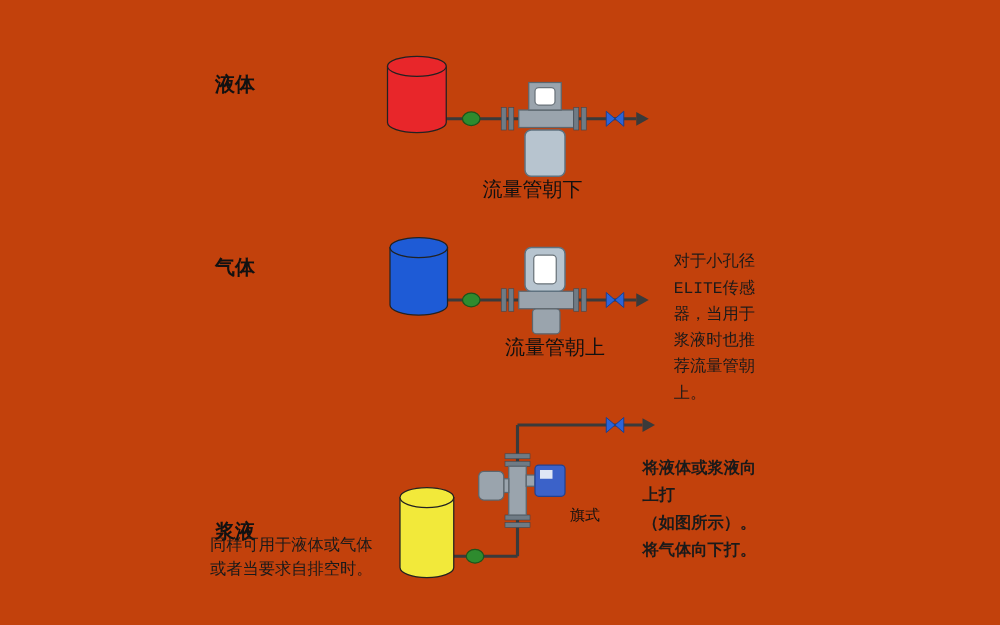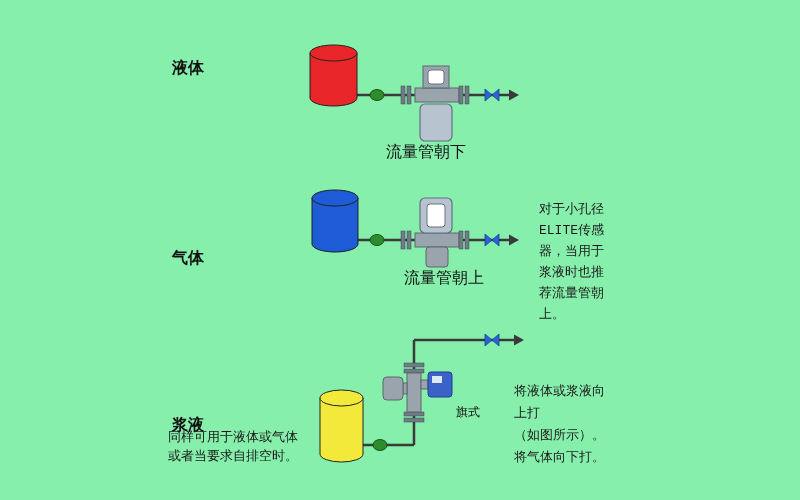--- a/index.html
+++ b/index.html
@@ -1,34 +1,34 @@
 <!DOCTYPE html>
 <html style="--liquid-tank: #e8262a; --gas-tank: #1e5bd6; --slurry-tank: #f2e93a; --valve-green: #2e8b2e; --valve-blue: #2b64d8; --pipe: #3a3a3a; --meter-gray: #9aa4ad; --flange-gray: #6f7b85; --case-bluegray: #b7c4cf; --case-blue: #3b62c9;"><head>
 <meta charset="utf-8">
 <style>
   html,body { margin:0; padding:0; background:#fff; }
   .page {
-    position:relative; width:800px; height:500px; background:#86efac;
+    position:relative; width:800px; height:500px; background:#c2410c;
     font-family:"DejaVu Sans","Liberation Sans",sans-serif; color:#111;
     overflow:hidden;
   }
   .sec-label { position:absolute; font-weight:700; font-size:16px; }
   #label-liquid { left:172px; top:58px; }
-  #label-gas    { left:172px; top:204px;margin-top:44px; }
+  #label-gas    { left:172px; top:204px; }
   #label-slurry { left:172px; top:415px;font-family:Liberation Mono, monospace; }
 
   .caption { position:absolute; font-weight:400; font-size:16px; }
   #caption-liquid { left:386px; top:142px; }
   #caption-gas    { left:404px; top:268px; }
   #caption-slurry { left:456px; top:404px; font-size:12px; }
 
   .note { position:absolute; font-size:13px; white-space:pre-line; color:#1a1a1a; }
   #note-slurry-left  { left:168px; top:427px; line-height:19px; }
   #note-gas-right    { left:539px; top:199px; line-height:21px;font-family:Liberation Mono, monospace; }
-  #note-slurry-right { left:514px; top:380px; line-height:22px; }
+  #note-slurry-right { left:514px; top:364px; line-height:22px;font-weight:bold; }
 
   .diag { position:absolute; }
   #svg-liquid { left:295px; top:38px; }
   #svg-gas    { left:295px; top:185px; }
   #svg-slurry { left:300px; top:328px; }
 
   .pipe      { stroke:var(--pipe,#3a3a3a); stroke-width:2.5; fill:none; }
   .arrowhead { fill:var(--pipe,#3a3a3a); }
   .tank      { stroke:#222; stroke-width:1; }
   .fill-liquid { fill:var(--liquid-tank,#e8262a); }

